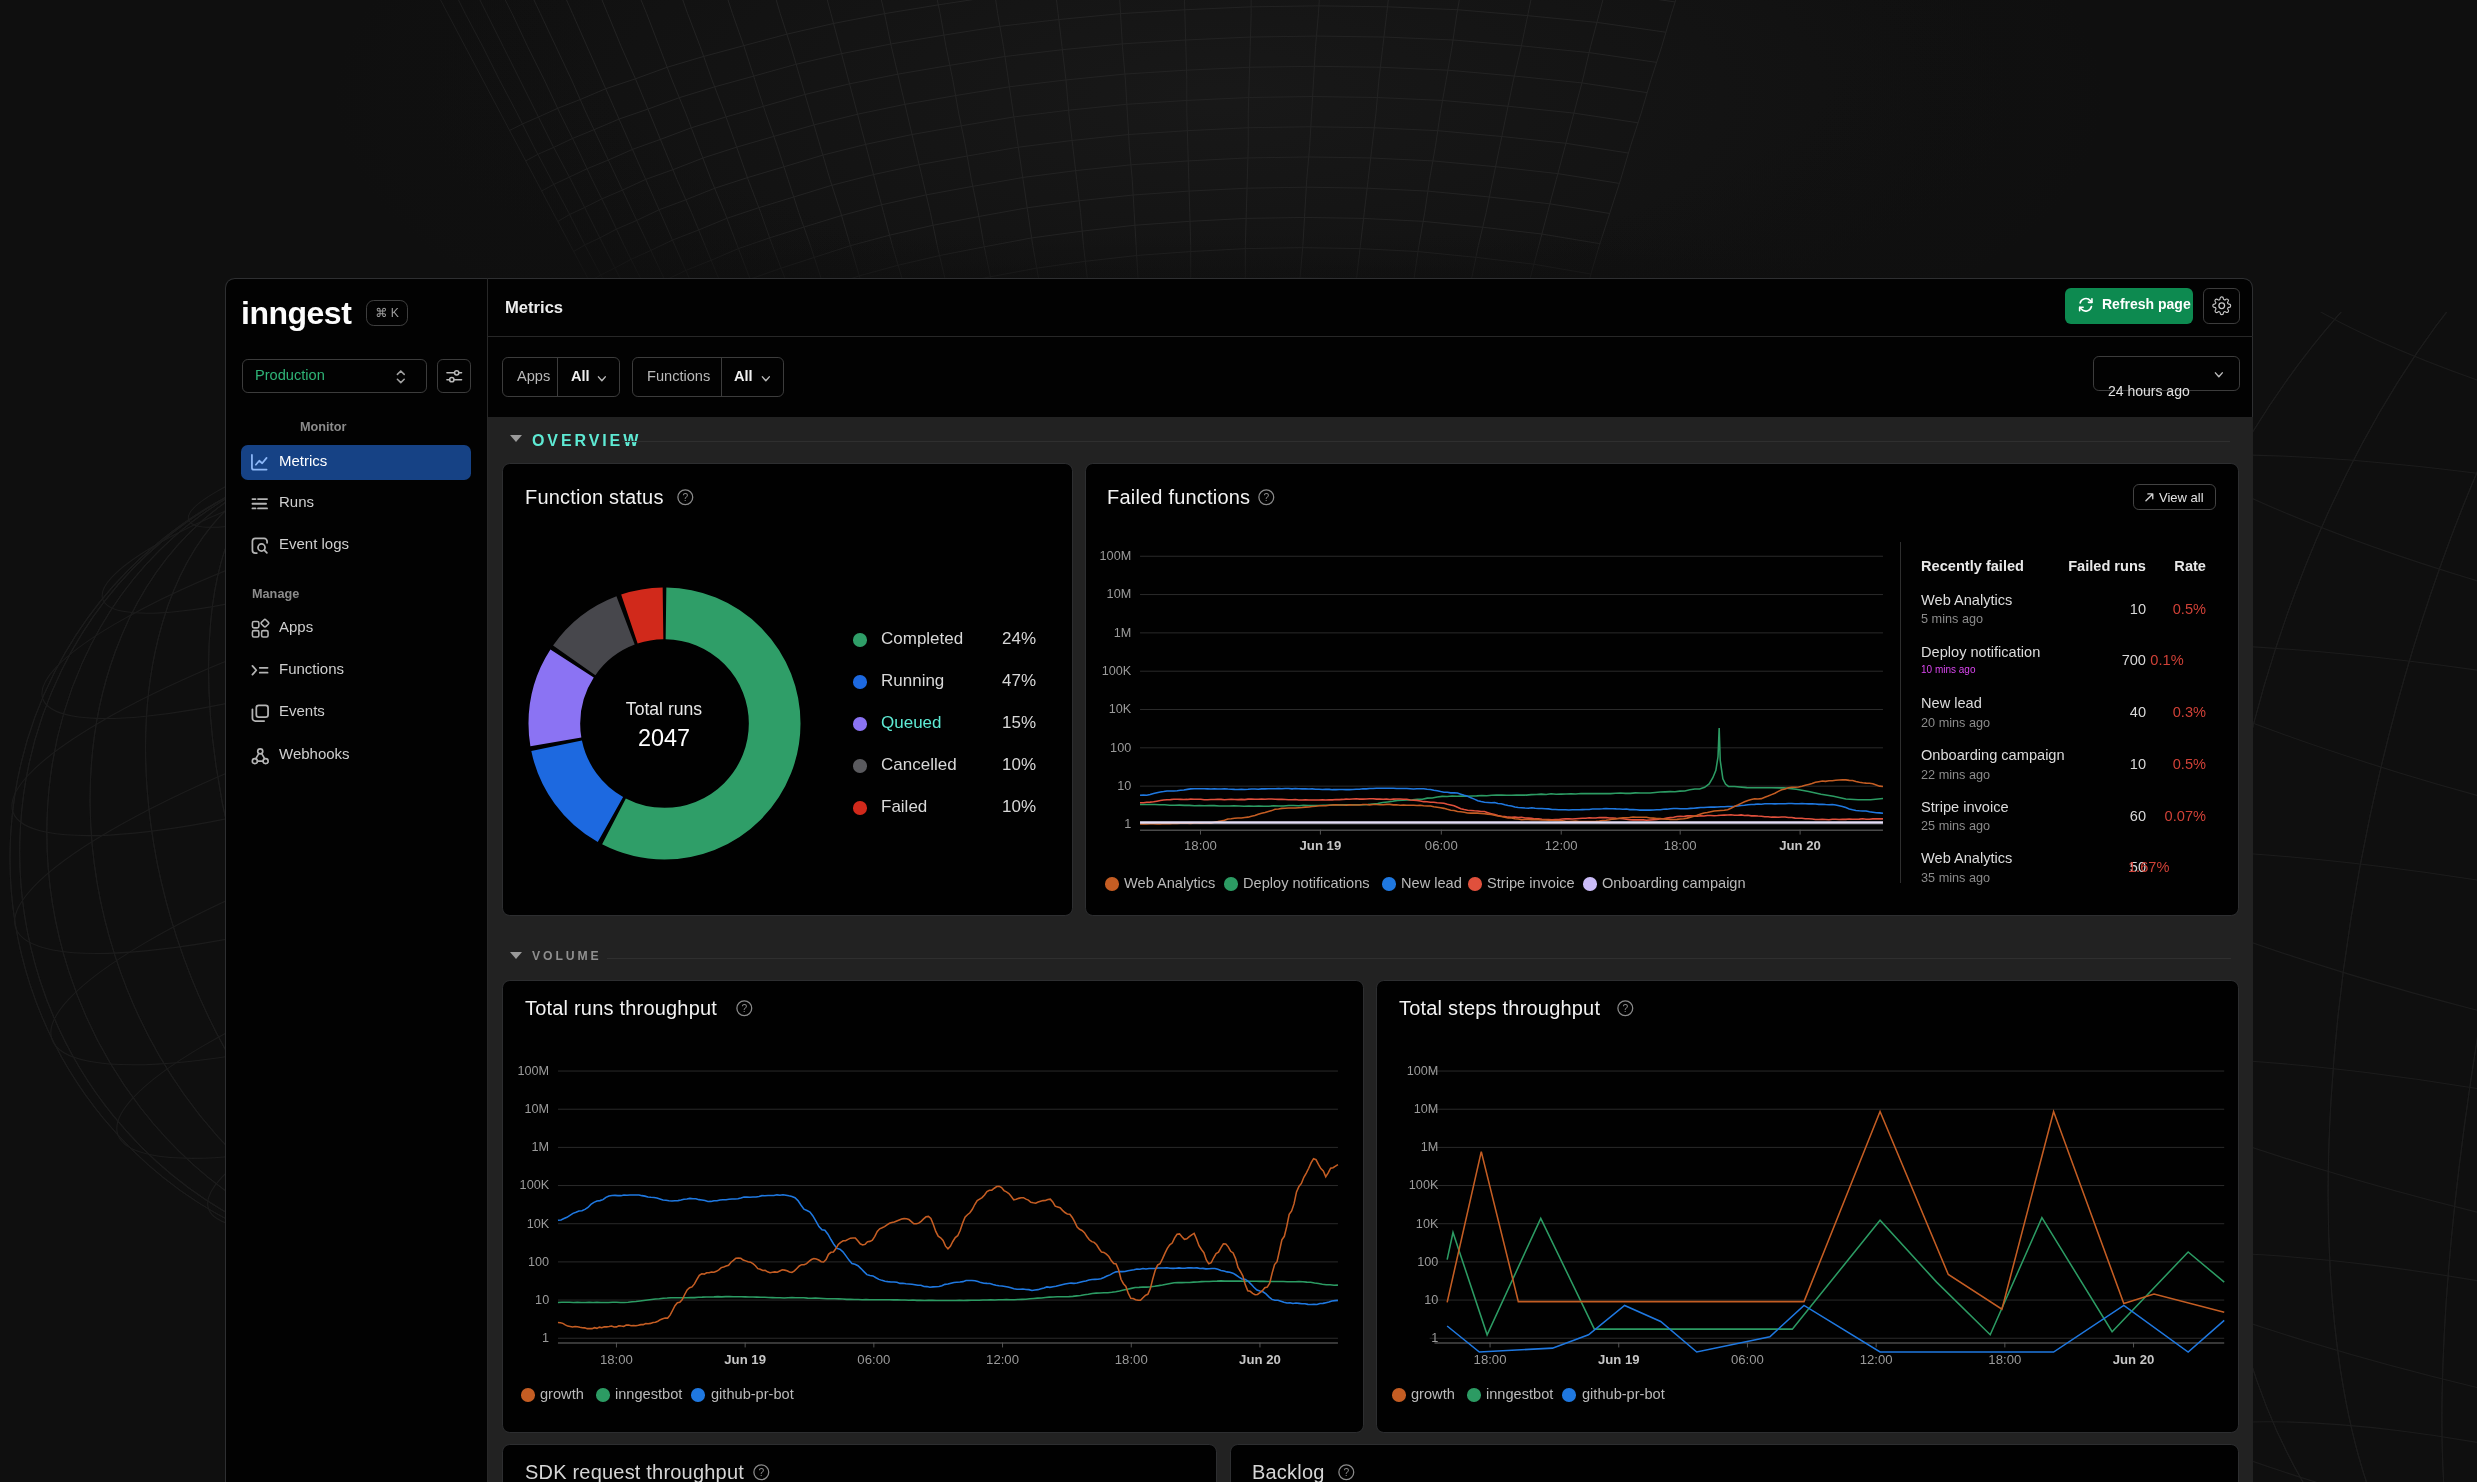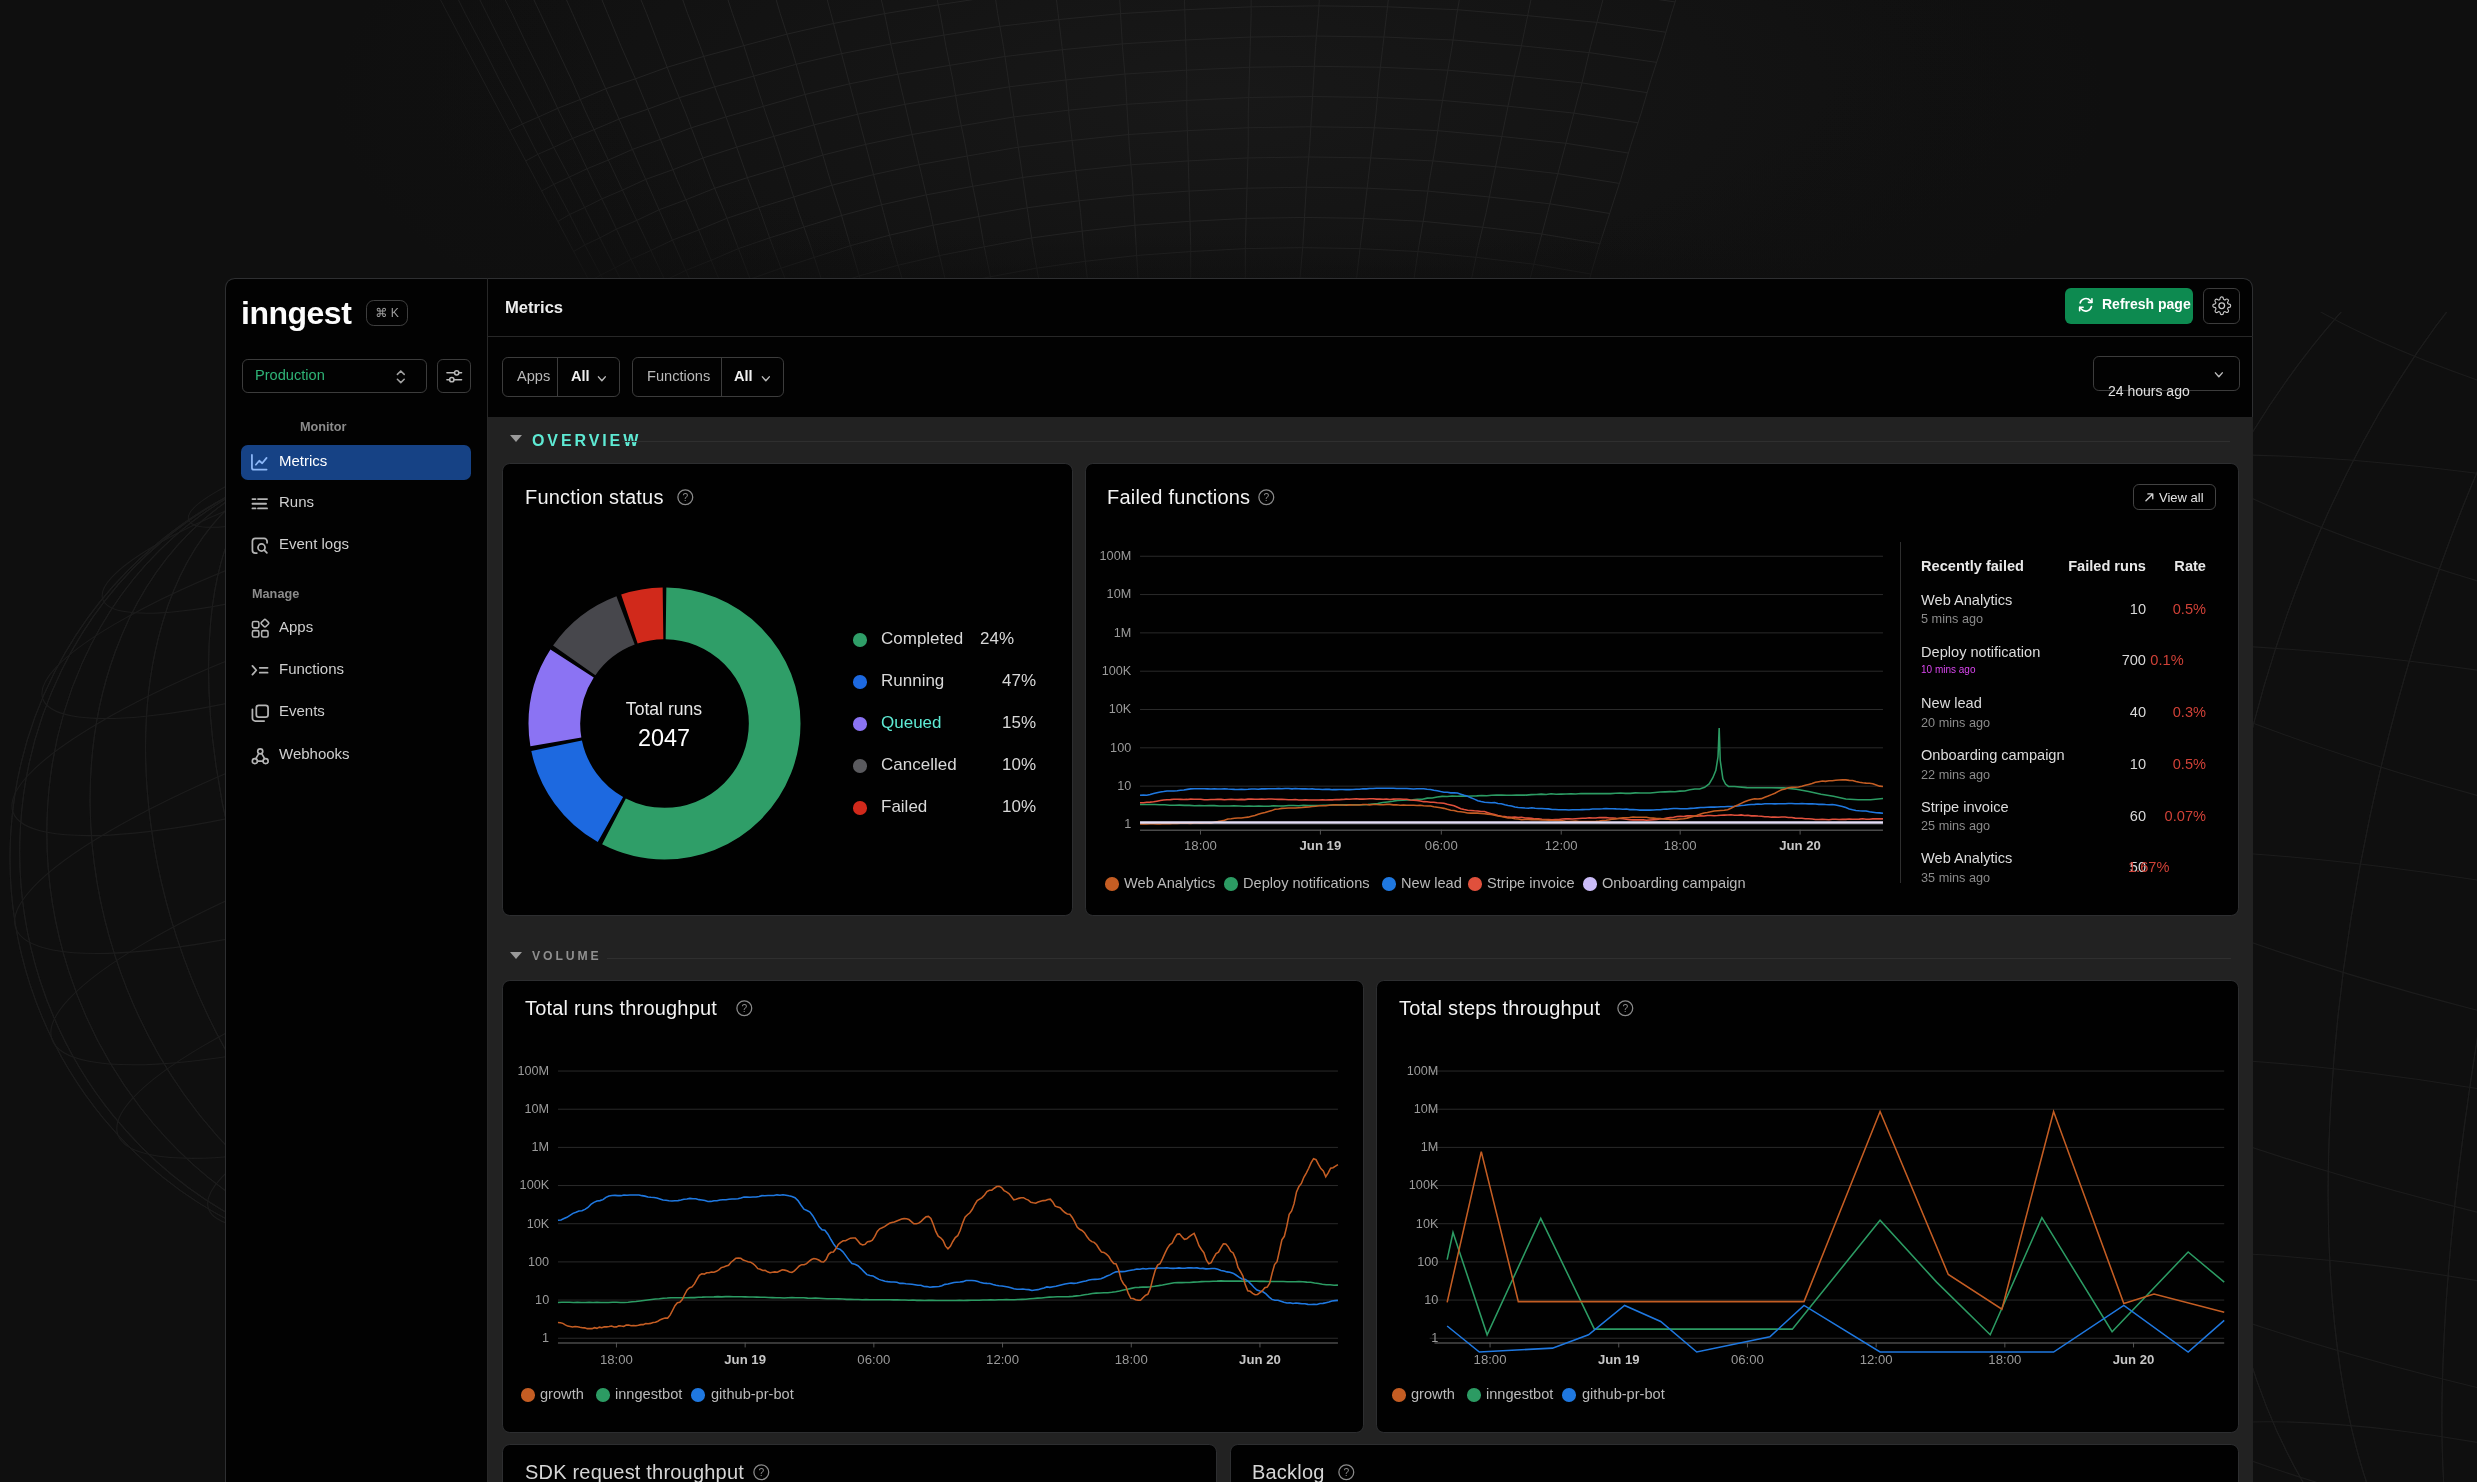--- a/index.html
+++ b/index.html
@@ -229,21 +229,21 @@
     <circle cx="140" cy="140" r="113" fill="none" stroke="#2f9e68" stroke-width="53" pathLength="360" stroke-dasharray="206.5 153.5" stroke-dashoffset="-0.8" transform="rotate(-90 140 140)"></circle>
 <circle cx="140" cy="140" r="113" fill="none" stroke="#1d69e0" stroke-width="53" pathLength="360" stroke-dasharray="48.900000000000006 311.1" stroke-dashoffset="-209.4" transform="rotate(-90 140 140)"></circle>
 <circle cx="140" cy="140" r="113" fill="none" stroke="#8b73f3" stroke-width="53" pathLength="360" stroke-dasharray="42.60000000000002 317.4" stroke-dashoffset="-260.4" transform="rotate(-90 140 140)"></circle>
 <circle cx="140" cy="140" r="113" fill="none" stroke="#47474c" stroke-width="53" pathLength="360" stroke-dasharray="34.30000000000001 325.7" stroke-dashoffset="-305.0" transform="rotate(-90 140 140)"></circle>
 <circle cx="140" cy="140" r="113" fill="none" stroke="#d1291b" stroke-width="53" pathLength="360" stroke-dasharray="17.80000000000001 342.2" stroke-dashoffset="-341.4" transform="rotate(-90 140 140)"></circle>
 </svg>
 <div class="abs" style="left:586px;top:699px;width:156px;text-align:center;font-size:17.6px;color:#e8e8e8">Total runs</div>
 <div class="abs" style="left:586px;top:725px;width:156px;text-align:center;font-size:23.4px;font-weight:500;color:#fff">2047</div>
 <div class="abs" style="left:853px;top:633px;width:13.7px;height:13.7px;border-radius:50%;background:#2f9e68"></div>
 <div class="abs" style="left:881px;top:629px;font-size:17px;color:#d8d8d8">Completed</div>
-<div class="abs" style="left:958px;top:629px;width:78px;text-align:center;font-size:17px;color:#d8d8d8">24%</div>
+<div class="abs" style="left:958px;top:629px;width:78px;text-align:right;font-size:17px;color:#d8d8d8">24%</div>
 <div class="abs" style="left:853px;top:675px;width:13.7px;height:13.7px;border-radius:50%;background:#1d69e0"></div>
 <div class="abs" style="left:881px;top:671px;font-size:17px;color:#d8d8d8">Running</div>
 <div class="abs" style="left:958px;top:671px;width:78px;text-align:right;font-size:17px;color:#d8d8d8">47%</div>
 <div class="abs" style="left:853px;top:717px;width:13.7px;height:13.7px;border-radius:50%;background:#8b73f3"></div>
 <div class="abs" style="left:881px;top:713px;font-size:17px;color:#5eead4">Queued</div>
 <div class="abs" style="left:958px;top:713px;width:78px;text-align:right;font-size:17px;color:#d8d8d8">15%</div>
 <div class="abs" style="left:853px;top:759px;width:13.7px;height:13.7px;border-radius:50%;background:#5a5a5e"></div>
 <div class="abs" style="left:881px;top:755px;font-size:17px;color:#d8d8d8">Cancelled</div>
 <div class="abs" style="left:958px;top:755px;width:78px;text-align:right;font-size:17px;color:#d8d8d8">10%</div>
 <div class="abs" style="left:853px;top:801px;width:13.7px;height:13.7px;border-radius:50%;background:#d1291b"></div>

